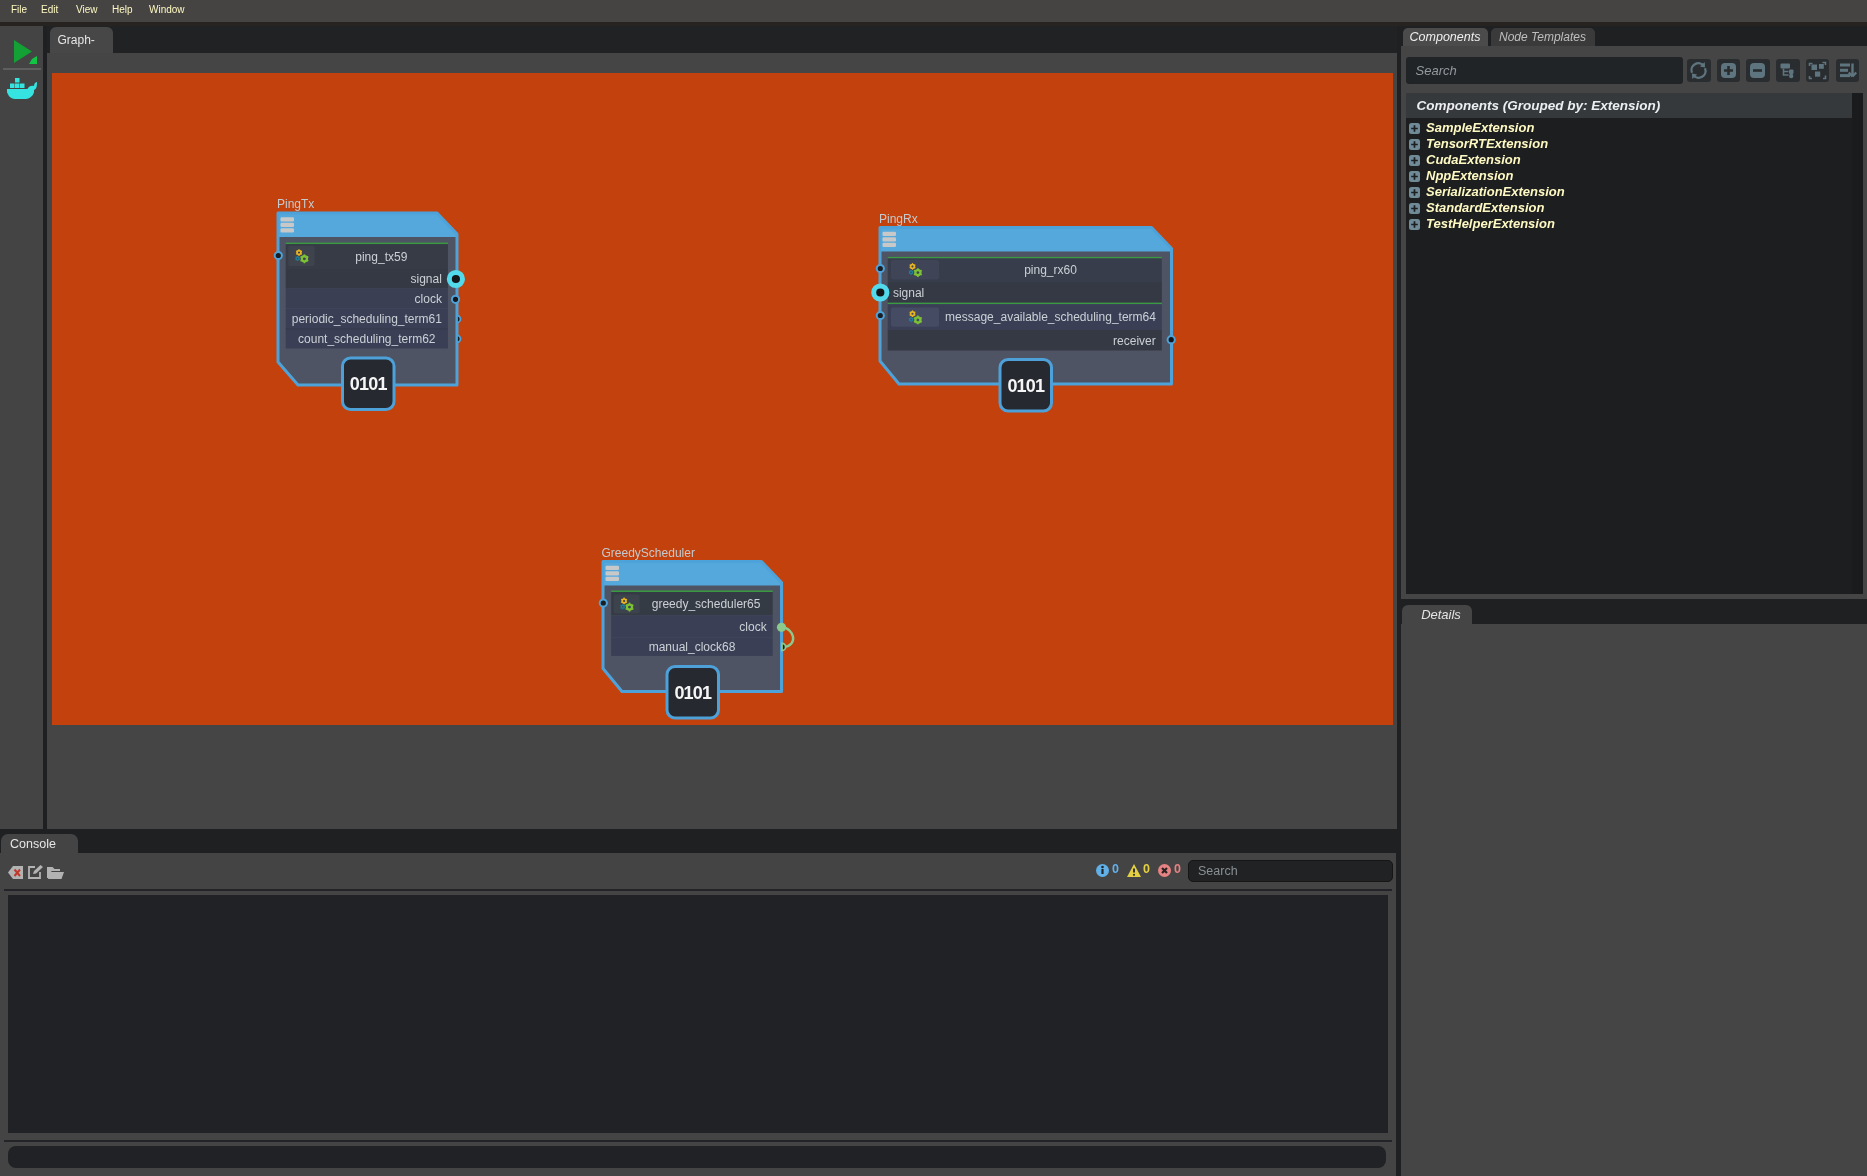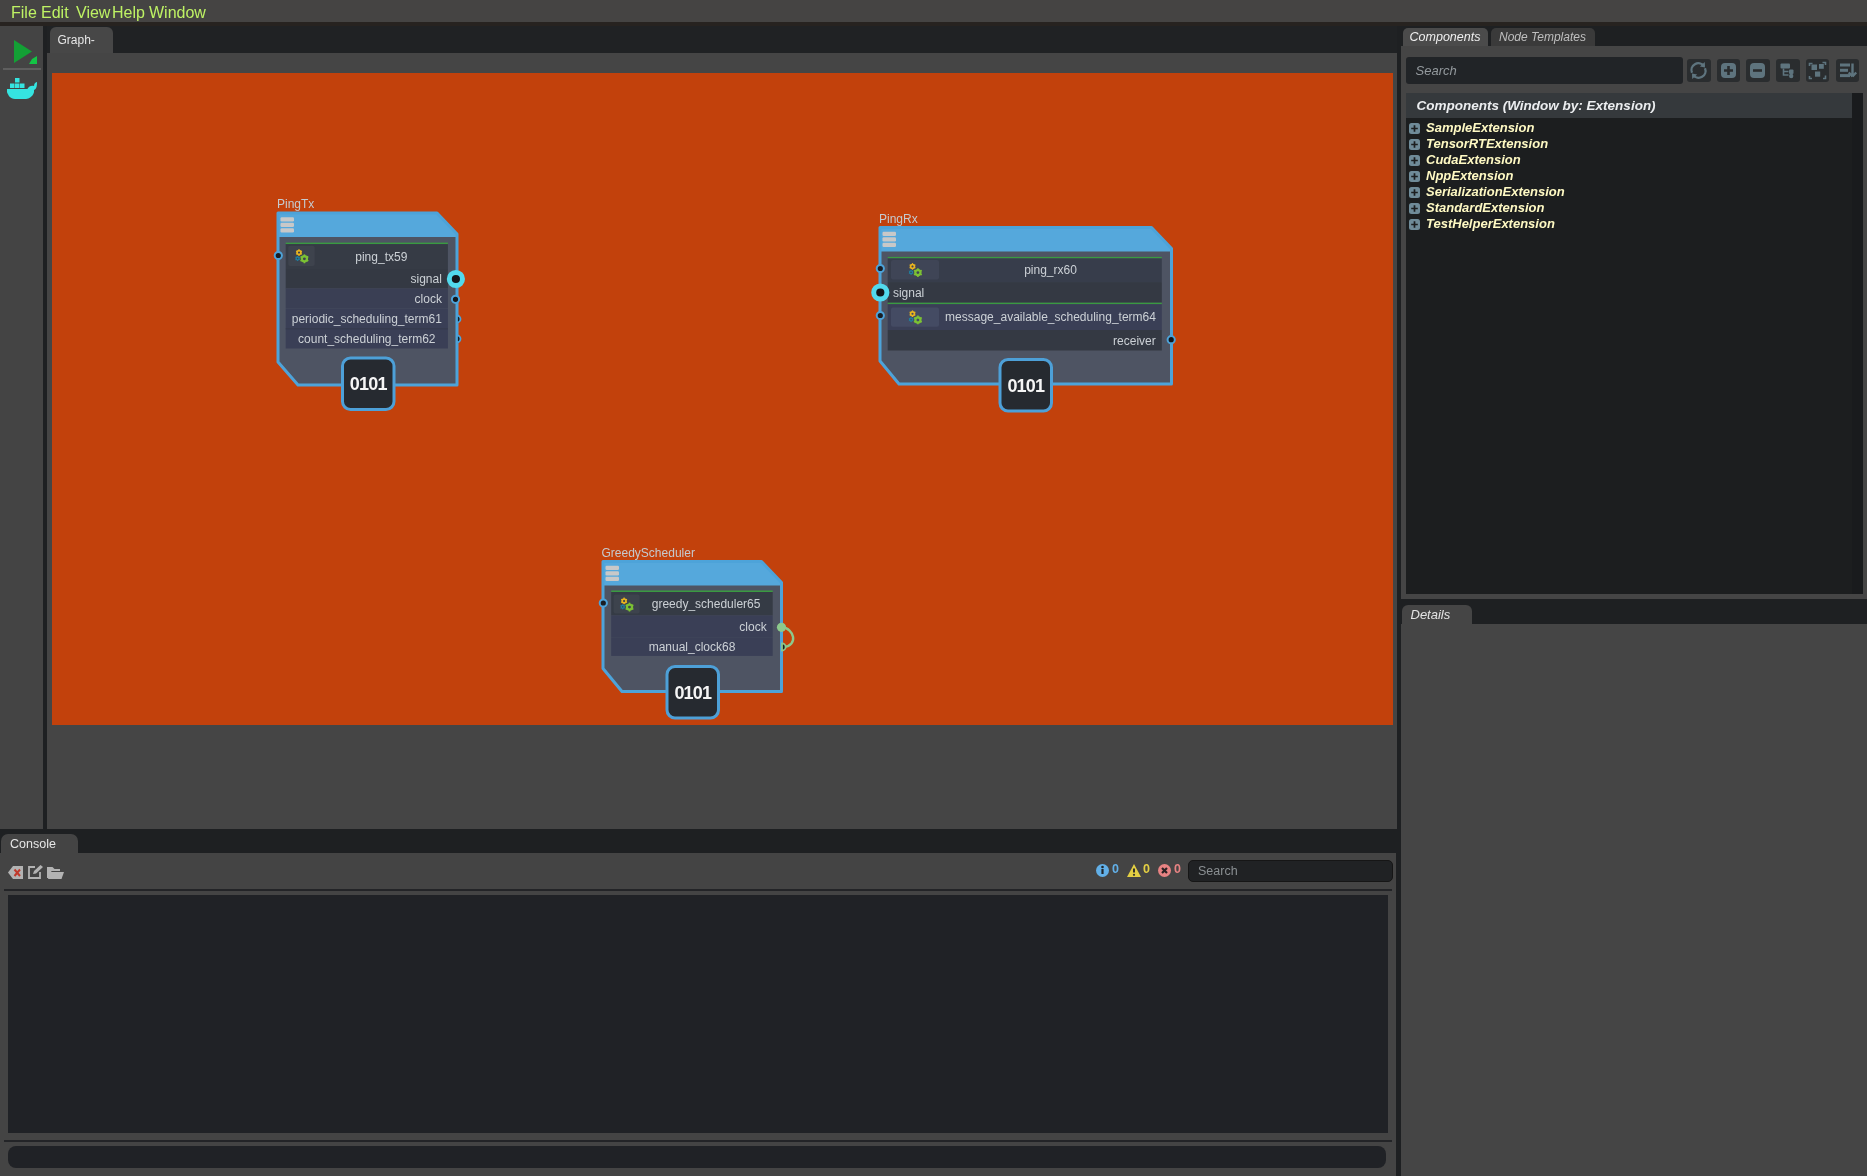--- a/index.html
+++ b/index.html
@@ -1,20 +1,20 @@
 <!DOCTYPE html>
 <html><head>
 <meta charset="utf-8">
 <style>
   * { margin:0; padding:0; box-sizing:border-box; }
   html,body { width:1867px; height:1176px; background:#1e2022; overflow:hidden;
     font-family:"Liberation Sans", sans-serif; }
   .abs { position:absolute; }
   #menubar { left:0; top:0; width:1867px; height:22px; background:#454443; }
-  #menubar span { position:absolute; top:4px; font-size:16px; color:#bef264; }
+  #menubar span { position:absolute; top:4px; font-size:10px; color:#fef9c3; }
   #mstrip { left:0; top:22px; width:1867px; height:4px; background:#272320; }
   #sidebar { left:0; top:26px; width:43px; height:803px; background:#444444; }
   #canvaswrap { left:47px; top:26px; width:1350px; height:803px; background:#202224; }
   #graphtab { left:2.5px; top:0.5px; width:63px; height:26px; background:#474747;
      border-radius:6px 6px 0 0; color:#e6e6e6; font-size:12px; line-height:26px; padding-left:8px; }
   #canvasborder { left:0; top:26.5px; width:1350px; height:776.5px; background:#454545; }
   #canvas { left:4.5px; top:20px; width:1341px; height:652px; background:#c2410c; }
   #rightpanel { left:1401px; top:26px; width:466px; height:1150px;font-style:italic; }
   #comptab { left:1.5px; top:1.5px; width:85px; height:18.5px; background:#4b4b4b;
      border-radius:5px 5px 0 0; color:#efefef; font-size:12.5px; text-align:center; line-height:19px;}
@@ -26,21 +26,21 @@
   .tbtn { top:13px; width:23.5px; height:23px; background:#2a2d2f; border-radius:3px; }
   #listbox { left:5px; top:47px; width:456.5px; height:501px; background:#1c1e1f; }
   #listhead { left:0; top:0; width:445.5px; height:24.5px; background:#35393c;
      color:#eceef0; font-size:13.5px; font-weight:bold; line-height:25px; padding-left:10.5px; }
   #scrollcol { left:445.5px; top:0; width:11px; height:501px; background:#191b1d; }
   .eitem { position:absolute; left:0; width:445px; height:16px; color:#fef9c3;
      font-size:13px; font-weight:bold; line-height:16px; }
   .eitem svg { position:absolute; left:2.5px; top:2.5px; }
   .eitem b { position:absolute; left:20px; font-weight:bold; }
   #detailstab { left:0.5px; top:578.5px; width:70px; height:19.5px; background:#454545;
-     border-radius:6px 6px 0 0; color:#e4e4e4; font-size:13px; line-height:20px; padding-left:9px; }
+     border-radius:6px 6px 0 0; color:#e4e4e4; font-size:13px; line-height:20px; padding-left:9px;text-align:center; }
   #detailsbody { left:0; top:598px; width:466px; height:552px; background:#454545; }
   #consolepanel { left:0; top:853px; width:1396px; height:322.5px; background:#444444; }
   #consoletab { left:1px; top:833.5px; width:77px; height:20px; background:#444444;
      border-radius:7px 7px 0 0; color:#e6e6e6; font-size:12.5px; line-height:21px; padding-left:9px; }
   #conout { left:8px; top:41.5px; width:1380px; height:238.5px; background:#202226; }
   #coninput { left:8px; top:293px; width:1378px; height:22px; background:#202226; border-radius:8px;}
   .consep { position:absolute; left:4px; width:1388px; height:2px; background:#232427; }
   #consearch { left:1188px; top:7px; width:205px; height:22px; background:#202224;
      border-radius:5px; border:1px solid #161616; color:#8a8f92; font-size:12.5px; line-height:21px; padding-left:9px; }
   .cnt { position:absolute; top:9px; font-size:12.5px; font-weight:bold; }
@@ -250,21 +250,21 @@
       <svg width="23" height="23" viewBox="0 0 23 23">
         <g fill="#5e747e">
           <rect x="4" y="4.5" width="10" height="3"></rect>
           <rect x="4" y="9.8" width="8" height="3"></rect>
           <rect x="4" y="15.1" width="10" height="3"></rect>
         </g>
         <path d="M16.5 4.5 V16 M16.5 17.5 L12.8 13.5 M16.5 17.5 L20.2 13.5" stroke="#5e747e" stroke-width="2.4" fill="none"></path>
       </svg>
     </div>
     <div id="listbox" class="abs">
-      <div id="listhead" class="abs">Components (Window by: Extension)</div>
+      <div id="listhead" class="abs">Components (Grouped by: Extension)</div>
       <div id="scrollcol" class="abs"></div>
       <div class="eitem" style="top:27px">
           <svg width="11" height="11" viewBox="0 0 11 11">
             <rect x="0" y="0" width="11" height="11" rx="2.5" fill="#6f8b98"></rect>
             <path d="M5.5 2.2 V8.8 M2.2 5.5 H8.8" stroke="#1c1e1f" stroke-width="1.7"></path>
           </svg>
           <b>SampleExtension</b>
         </div>
       <div class="eitem" style="top:43px">
           <svg width="11" height="11" viewBox="0 0 11 11">

